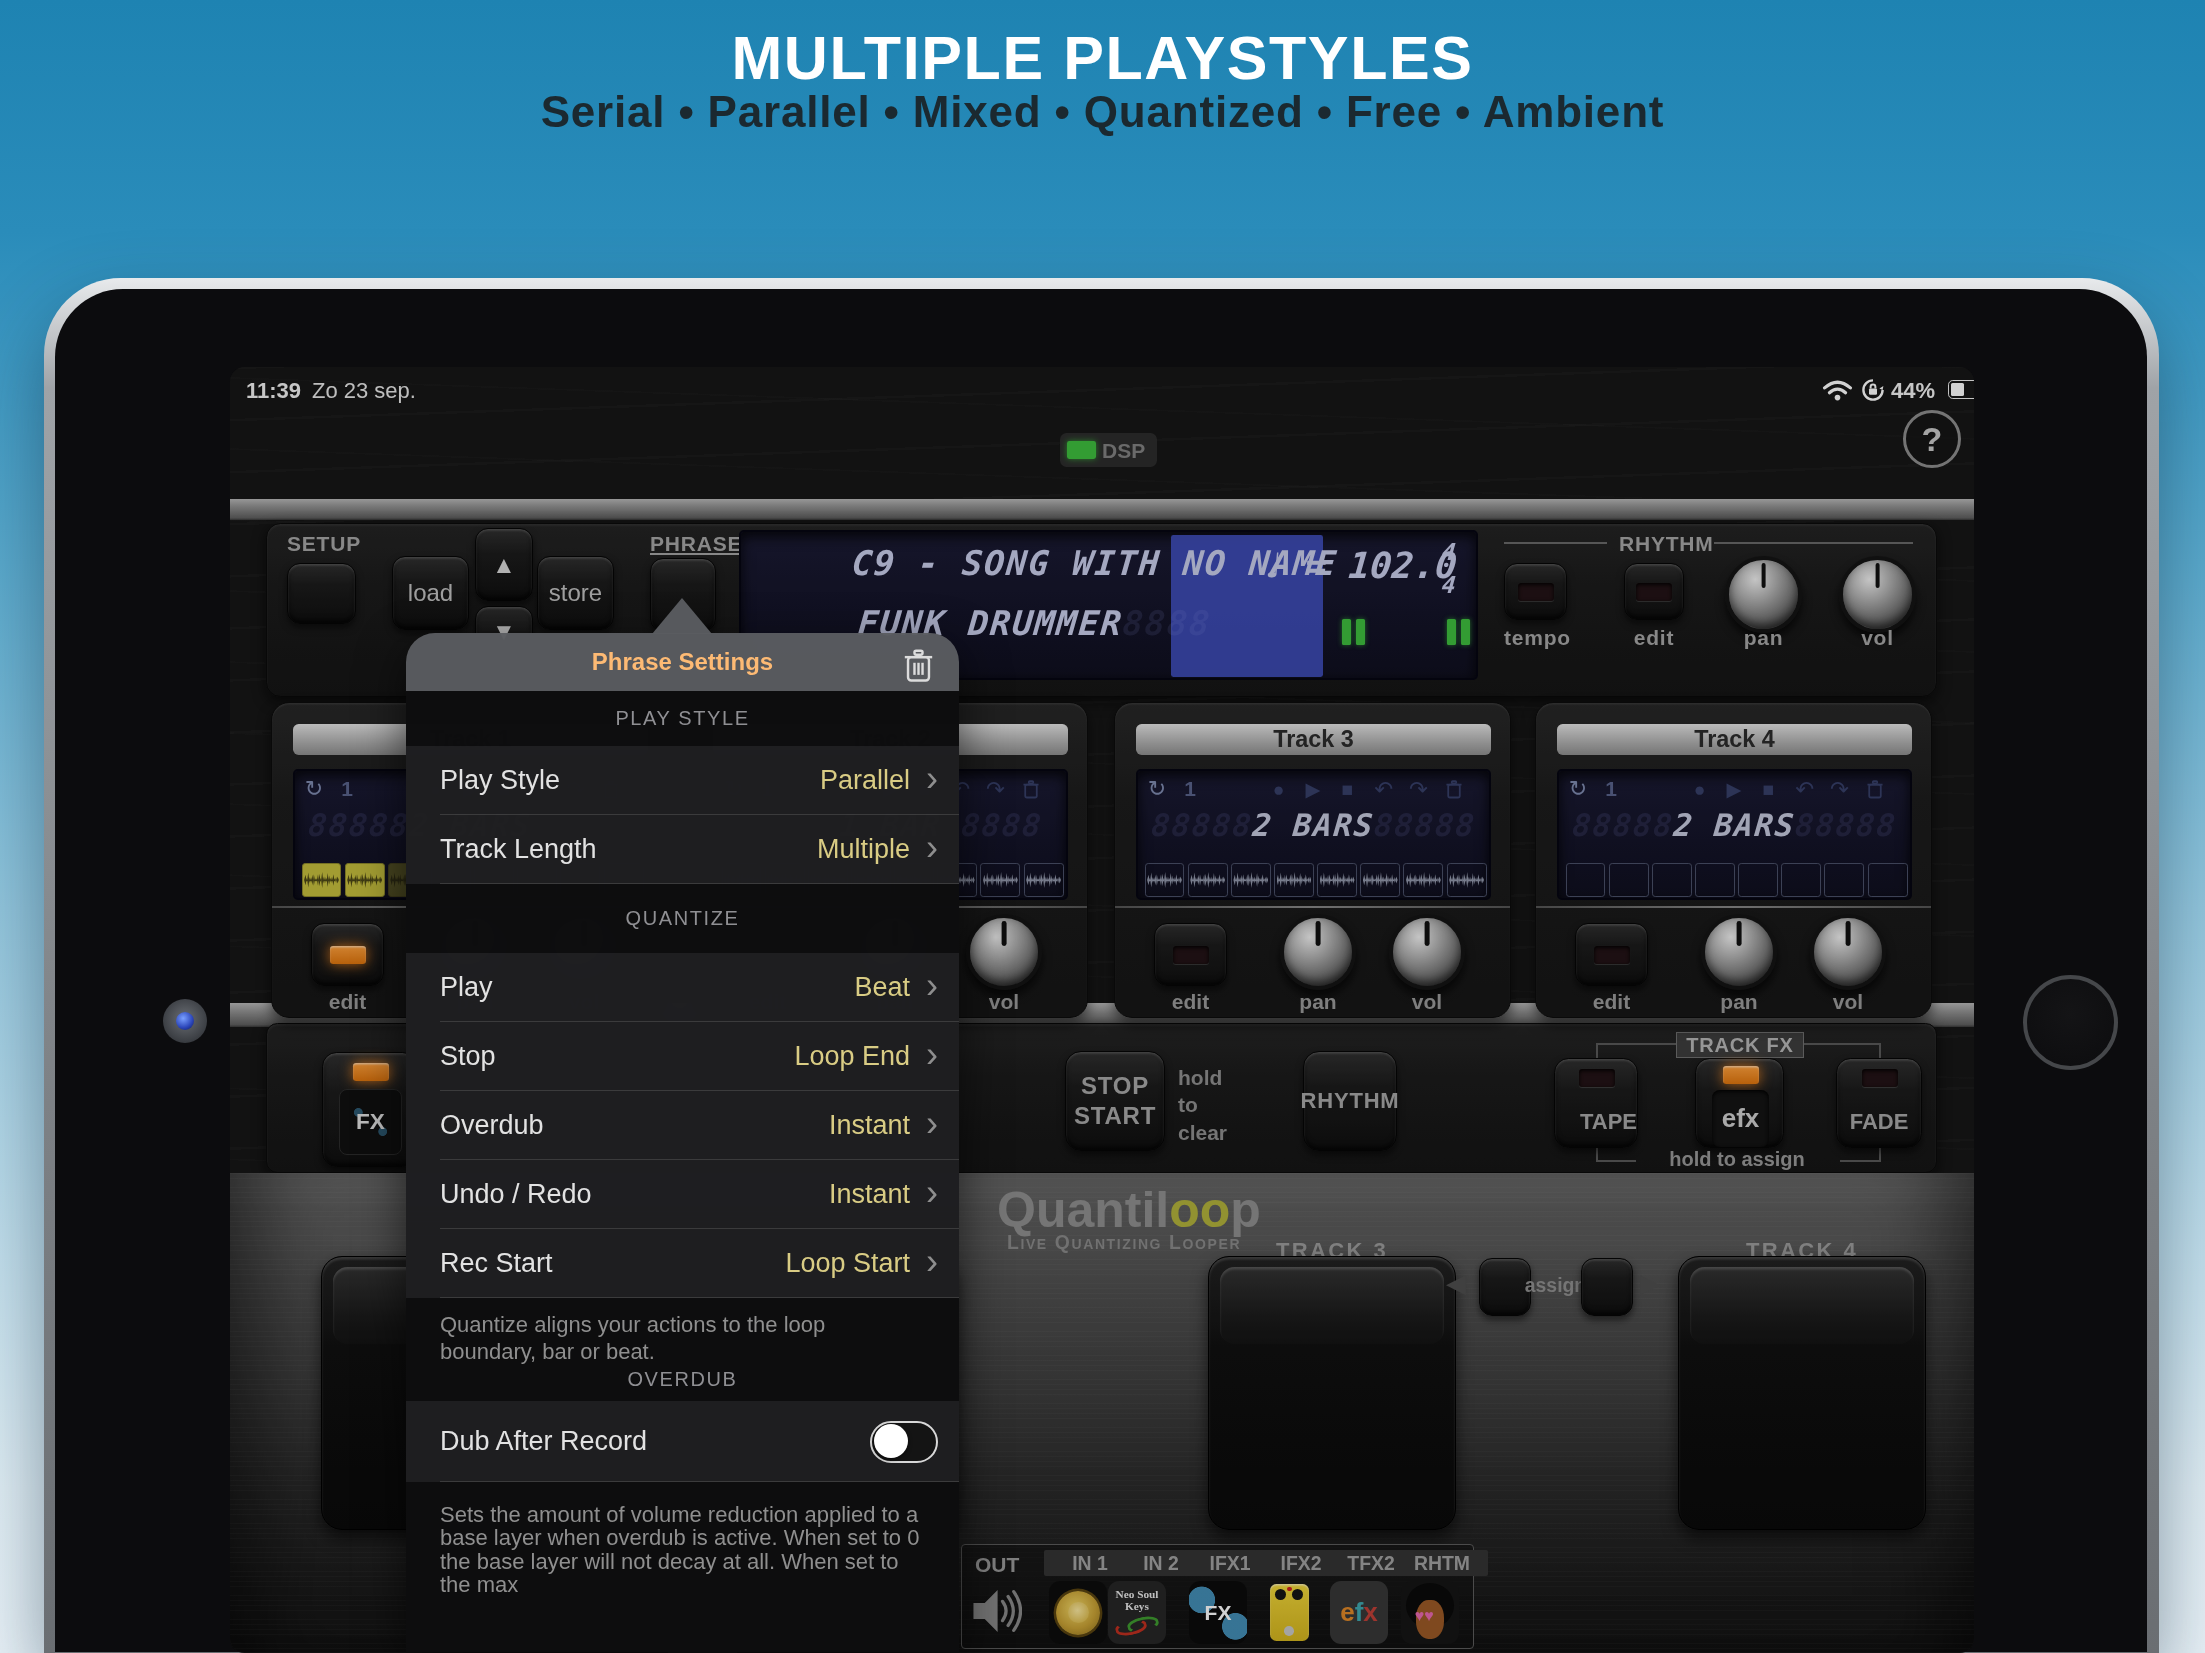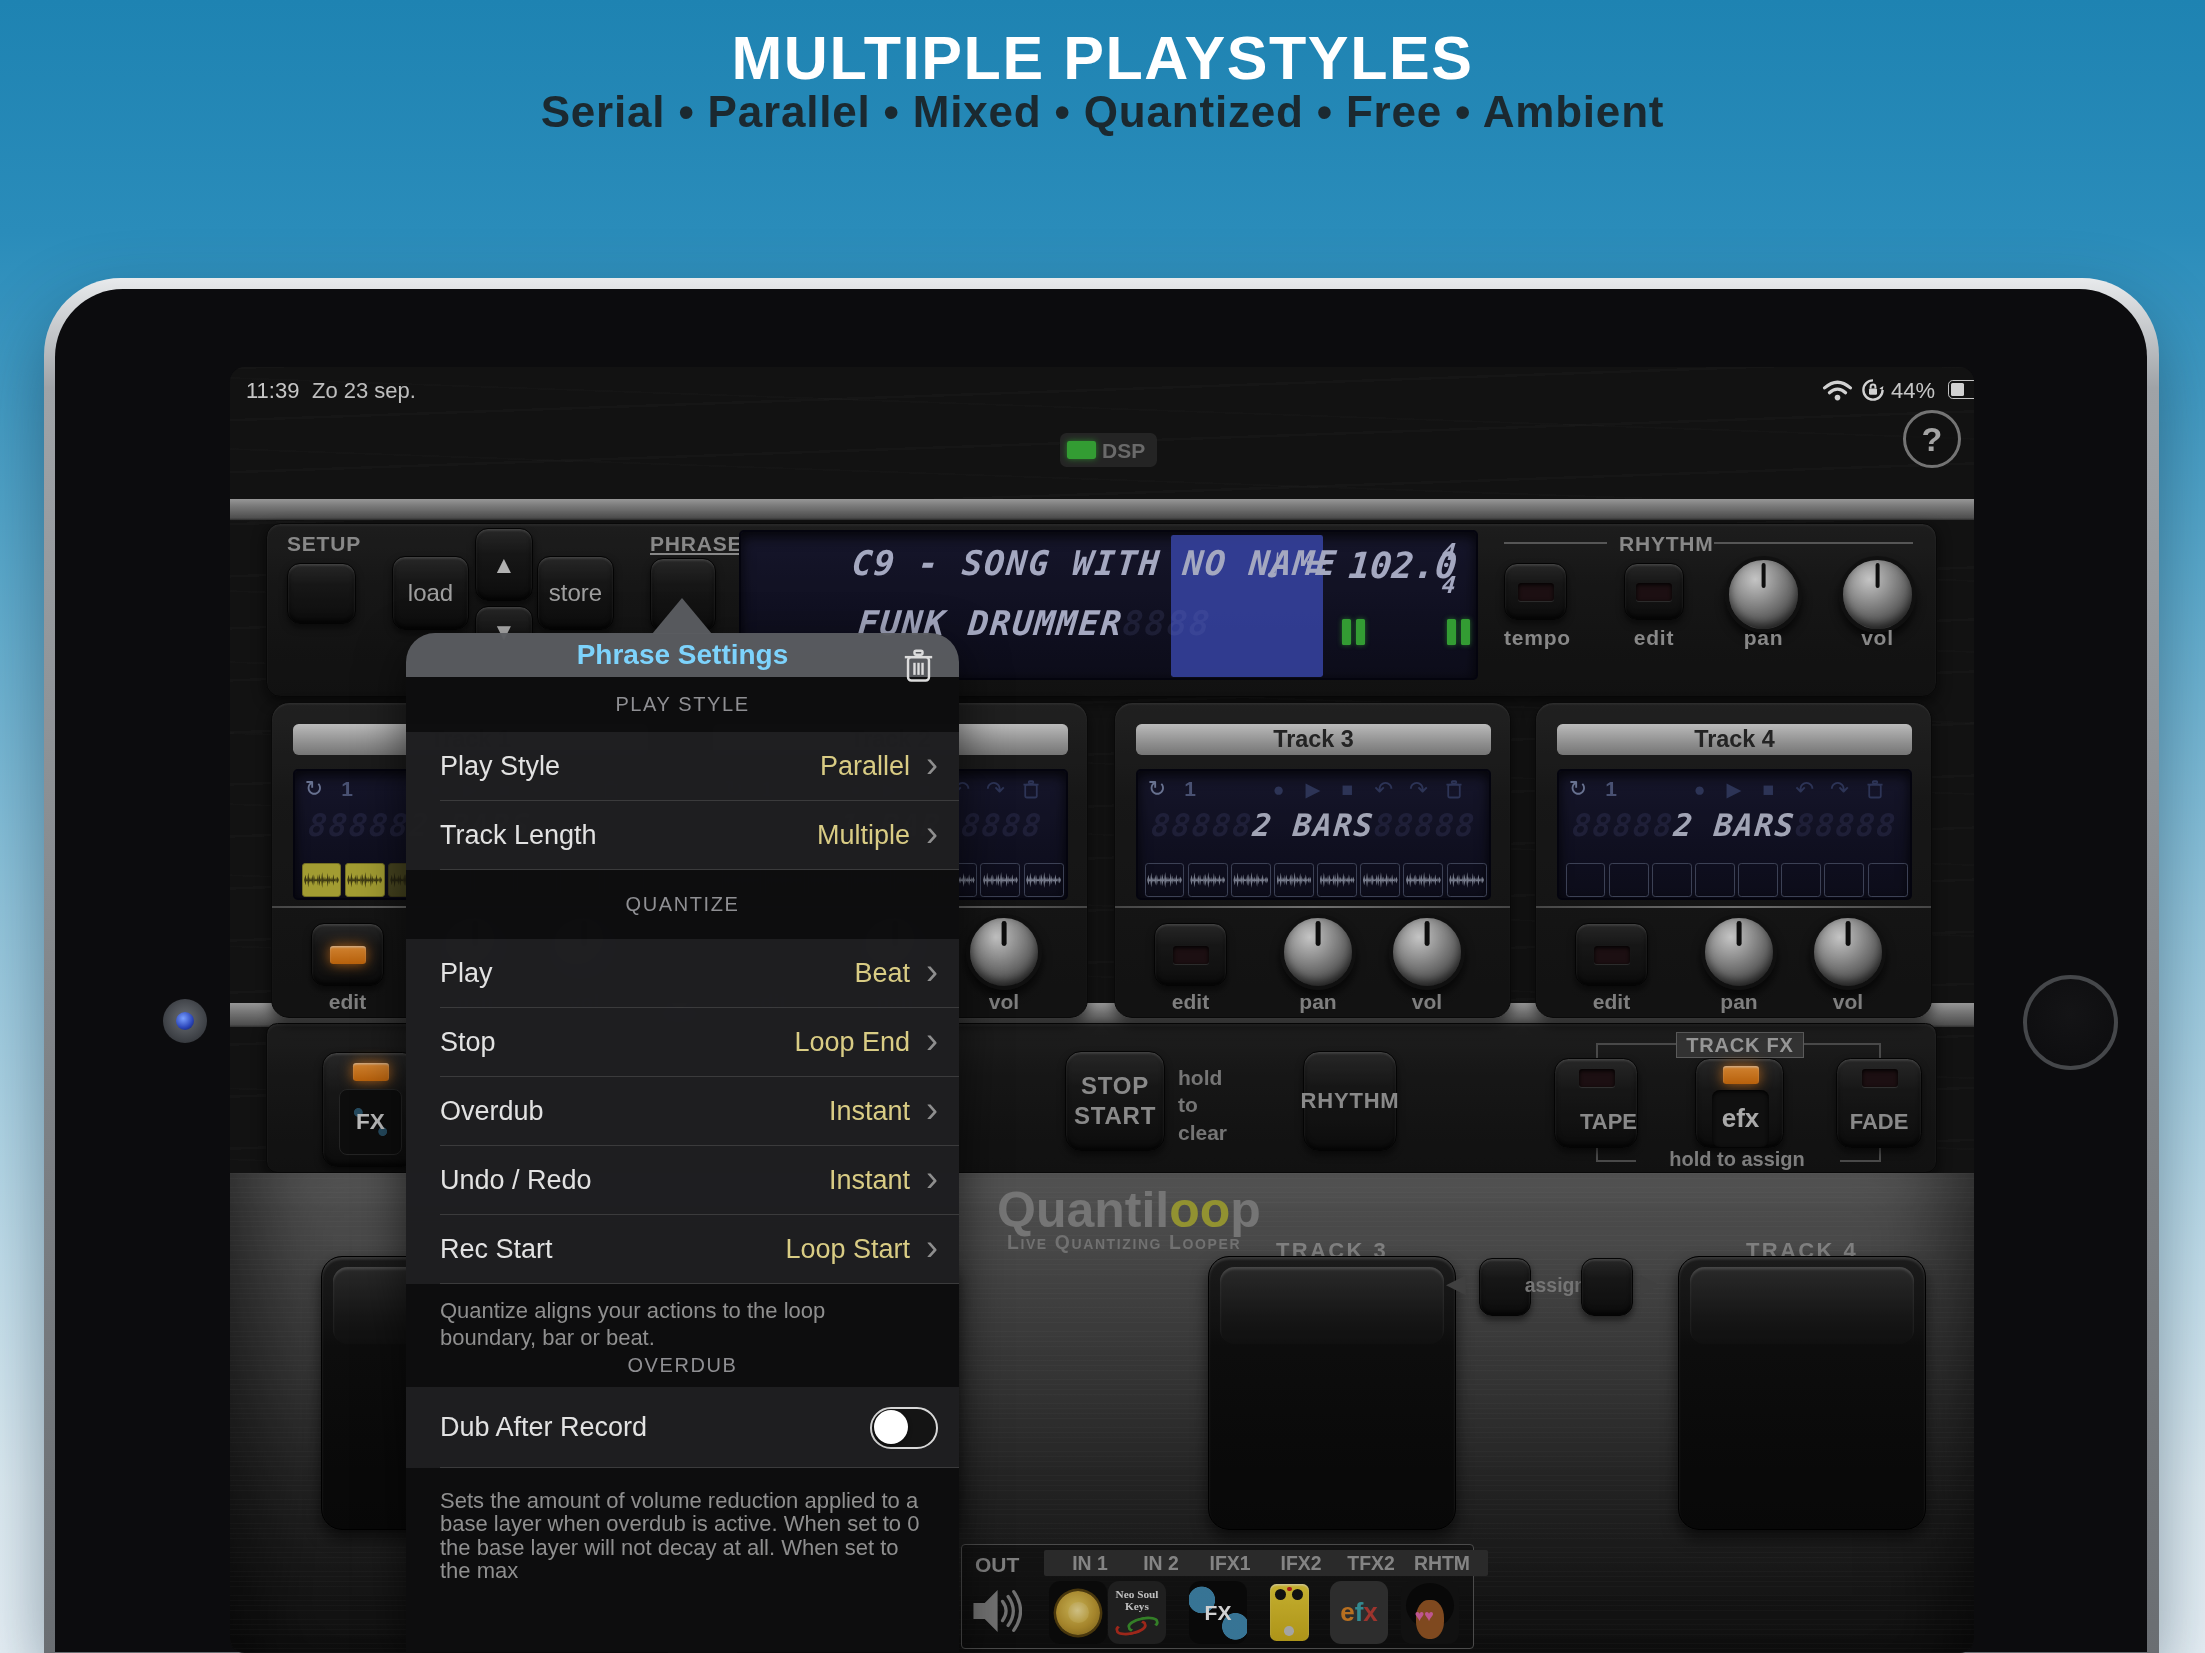--- a/index.html
+++ b/index.html
@@ -27,21 +27,21 @@
     border:4.8px solid #45474a; background:radial-gradient(circle at 50% 40%,#141416,#0c0c0e); }
 
   
   .screen { left:186px; top:89px; width:1744px; height:1286px; border-radius:14.5px; overflow:hidden; background:#161616; }
   .screen::before { content:""; position:absolute; inset:0; pointer-events:none;
     background:repeating-linear-gradient(178deg, rgba(255,255,255,.022) 0 2.4px, transparent 2.4px 52px),
                repeating-linear-gradient(182deg, rgba(255,255,255,.016) 0 1.6px, transparent 1.6px 71px); }
   .dim { left:0; top:0; width:1744px; height:1286px; background:rgba(0,0,0,.18); z-index:40; pointer-events:none; }
 
   
-  .sb-text { color:#f2f2f2; font-size:22px; font-weight:400; }
+  .sb-text { color:#f2f2f2; font-size:22px; font-weight:700; }
   .sb-date { color:#e8e8e8; font-size:22px; font-weight:400; }
   .battery { width:37px; height:18.6px; border:1.6px solid #f0f0f0; border-radius:4.8px; }
   .battery .fill { position:absolute; left:1.6px; top:1.6px; bottom:1.6px; width:13.7px; background:#ffffff; border-radius:1.6px; }
 
   .dsp { left:830px; top:66px; width:97px; height:34px; background:#2d2d2d; border-radius:6.5px; }
   .dsp .bar { position:absolute; left:7.3px; top:8px; width:29px; height:18px; background:#3fbf3f; border-radius:2.4px; box-shadow:0 0 6.5px rgba(60,200,60,.7); }
   .dsp .txt { position:absolute; left:42px; top:5.7px; color:#828282; font-size:21px; font-weight:600; }
   .helpbtn { left:1673px; top:43px; width:58px; height:58px; border-radius:50%; border:3.2px solid #8e8e8e;
     color:#c8c8c8; font-size:34px; font-weight:700; text-align:center; line-height:52px; background:rgba(20,20,20,.5); }
 
@@ -129,22 +129,22 @@
   .iobar { left:731px; top:371px; width:513px; height:105px; border:1.6px solid #5c5c5c; border-radius:4px; background:rgba(16,16,16,.55); }
   .iolabel { position:absolute; top:4.8px; height:26px; width:92px; background:#343434; border-radius:2px;
     color:#a2a2a2; font-size:19.4px; font-weight:700; text-align:center; line-height:26px; }
   .ioicon { position:absolute; top:36px; width:58px; height:63px; border-radius:11.3px; overflow:hidden; }
 
   
   .modal { left:176px; top:266px; width:553px; height:1019px; z-index:50; border-radius:29px 29px 0 0;
     box-shadow:0 16px 48px rgba(0,0,0,.6); display:flex; flex-direction:column; }
   .marrow { position:absolute; left:246px; top:-35px; width:0; height:0;
     border-left:30px solid transparent; border-right:30px solid transparent; border-bottom:36px solid rgba(90,92,96,.97); }
-  .mheader { height:44px; background:rgba(90,92,96,.97); border-radius:29px 29px 0 0; position:relative;
-    display:flex; align-items:center; justify-content:center; color:#7dd3fc; font-size:28px; font-weight:600; }
+  .mheader { height:58px; background:rgba(90,92,96,.97); border-radius:29px 29px 0 0; position:relative;
+    display:flex; align-items:center; justify-content:center; color:#fdba74; font-size:24px; font-weight:600; }
   .mbody { flex:1; background:rgba(25,25,27,.965); display:flex; flex-direction:column; overflow:hidden; }
   .msec { background:rgba(13,13,14,.97); color:#8f8f93; font-size:20px; letter-spacing:1.6px;
     display:flex; align-items:center; justify-content:center; }
   .mrow { position:relative; height:69px; background:rgba(31,31,33,.97); display:flex; align-items:center;
     padding:0 21px 0 34px; }
   .mrow::after { content:""; position:absolute; left:34px; right:0; bottom:0; height:0.8px; background:rgba(255,255,255,.13); }
   .mrow .lbl { color:#e2e2e2; font-size:27px; flex:1; }
   .mrow .val { color:#d9cc84; font-size:27px; }
   .mrow .chev { color:#8e8e8e; font-size:36px; margin-left:16px; line-height:0; transform:translateY(-2.4px); }
   .mnote { background:rgba(13,13,14,.97); color:#8f8f8f; font-size:22px; line-height:27px; padding:13px 40px 0 34px; position:relative; }

